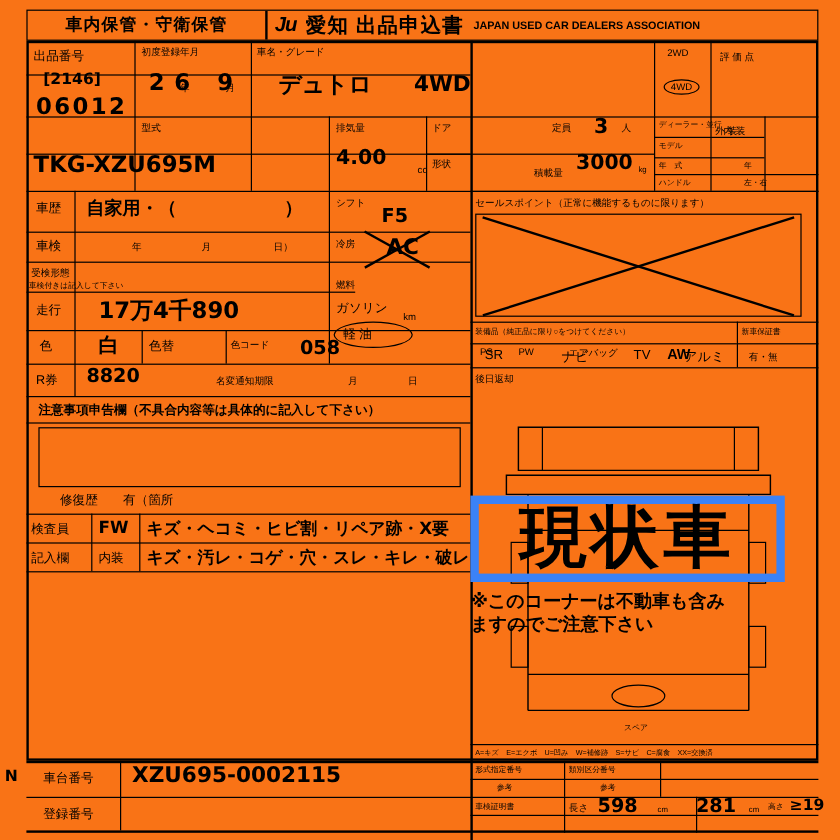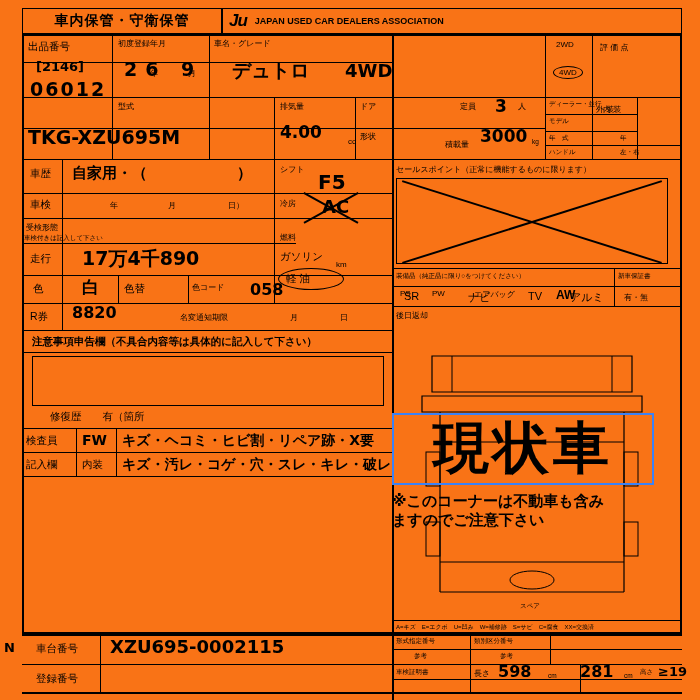--- a/index.html
+++ b/index.html
@@ -31,21 +31,21 @@
   .hline { position:absolute; background:#000; height:1px; }
   .vline { position:absolute; background:#000; width:1px; }
   .hline2 { position:absolute; background:#000; height:2px; }
   .vline2 { position:absolute; background:#000; width:2px; }
 
   .tag { position:absolute; font-size:10.5px; }
   .tag-sm { position:absolute; font-size:8px; }
   .tag-xs { position:absolute; font-size:6.5px; }
 
   
-  #stamp { position:absolute; left:392px; top:413px; width:262px; height:72px; border:2px solid #3b82f6; display:flex; align-items:center; justify-content:center; }
+  #stamp { position:absolute; left:392px; top:413px; width:262px; height:72px; border:7px solid #3b82f6; display:flex; align-items:center; justify-content:center; }
   #stamp span { font-size:56px; font-weight:bold; letter-spacing:4px; font-family:"DejaVu Sans", sans-serif; }
 
   #stamp-note { position:absolute; left:392px; top:492px; width:270px; font-size:15px; font-weight:bold; line-height:1.25; font-family:"DejaVu Sans", sans-serif; }
 
   
   .xmark { position:absolute; }
   .xmark:before, .xmark:after { content:""; position:absolute; left:0; top:50%; width:100%; height:1.5px; background:#000; transform-origin:center; }
   .xmark:before { transform:rotate(var(--a1)); }
   .xmark:after { transform:rotate(var(--a2)); }
 
@@ -57,20 +57,21 @@
 </style>
 </head>
 <body>
 
 <div id="sheet">
 
   <div id="hdr">
     <div id="hdr-left">車内保管・守衛保管</div>
     <div id="hdr-right">
       <span id="ju-logo">Ju</span>
+      <span id="hdr-title">愛知 出品申込書</span>
       <span id="hdr-sub">JAPAN USED CAR DEALERS ASSOCIATION</span>
     </div>
   </div>
 
   <div id="body-frame"></div>
 
   <div class="hline" style="left:22px; top:97px; width:660px;"></div>
   <div class="hline" style="left:22px; top:159px; width:660px;"></div>
   <div class="hline" style="left:22px; top:62px; width:370px;"></div>
   <div class="hline" style="left:22px; top:128px; width:370px;"></div>
@@ -165,21 +166,21 @@
   <div class="tag-sm" style="left:192px; top:282px;">色コード</div>
   <div class="hand" style="left:250px; top:280px; font-size:16px;">058</div>
 
   <div class="tag" style="left:30px; top:310px;">R券</div>
   <div class="hand" style="left:72px; top:303px; font-size:16px;">8820</div>
   <div class="tag-sm" style="left:180px; top:312px;">名変通知期限</div>
   <div class="tag-sm" style="left:290px; top:312px;">月</div>
   <div class="tag-sm" style="left:340px; top:312px;">日</div>
 
   <div class="tag-sm" style="left:280px; top:164px;">シフト</div>
-  <div class="hand" style="left:318px; top:170px; font-size:20px;">F5</div>
+  <div class="hand" style="left:318px; top:170px; font-size:16px;">F5</div>
   <div class="tag-sm" style="left:280px; top:198px;">冷房</div>
   <div class="hand" style="left:322px; top:196px; font-size:18px;">AC</div>
   <div class="xmark" style="left:300px; top:190px; width:62px; height:34px; --a1:29deg; --a2:-29deg;"></div>
   <div class="tag-sm" style="left:280px; top:232px;">燃料</div>
   <div class="tag" style="left:280px; top:250px;">ガソリン</div>
   <div class="tag" style="left:286px; top:272px;">軽 油</div>
   <div style="position:absolute; left:278px; top:268px; width:66px; height:22px; border:1.5px solid #000; border-radius:50%;"></div>
 
   <div class="hline" style="left:392px; top:159px; width:290px;"></div>
   <div class="tag-sm" style="left:396px; top:164px;">セールスポイント（正常に機能するものに限ります）</div>

